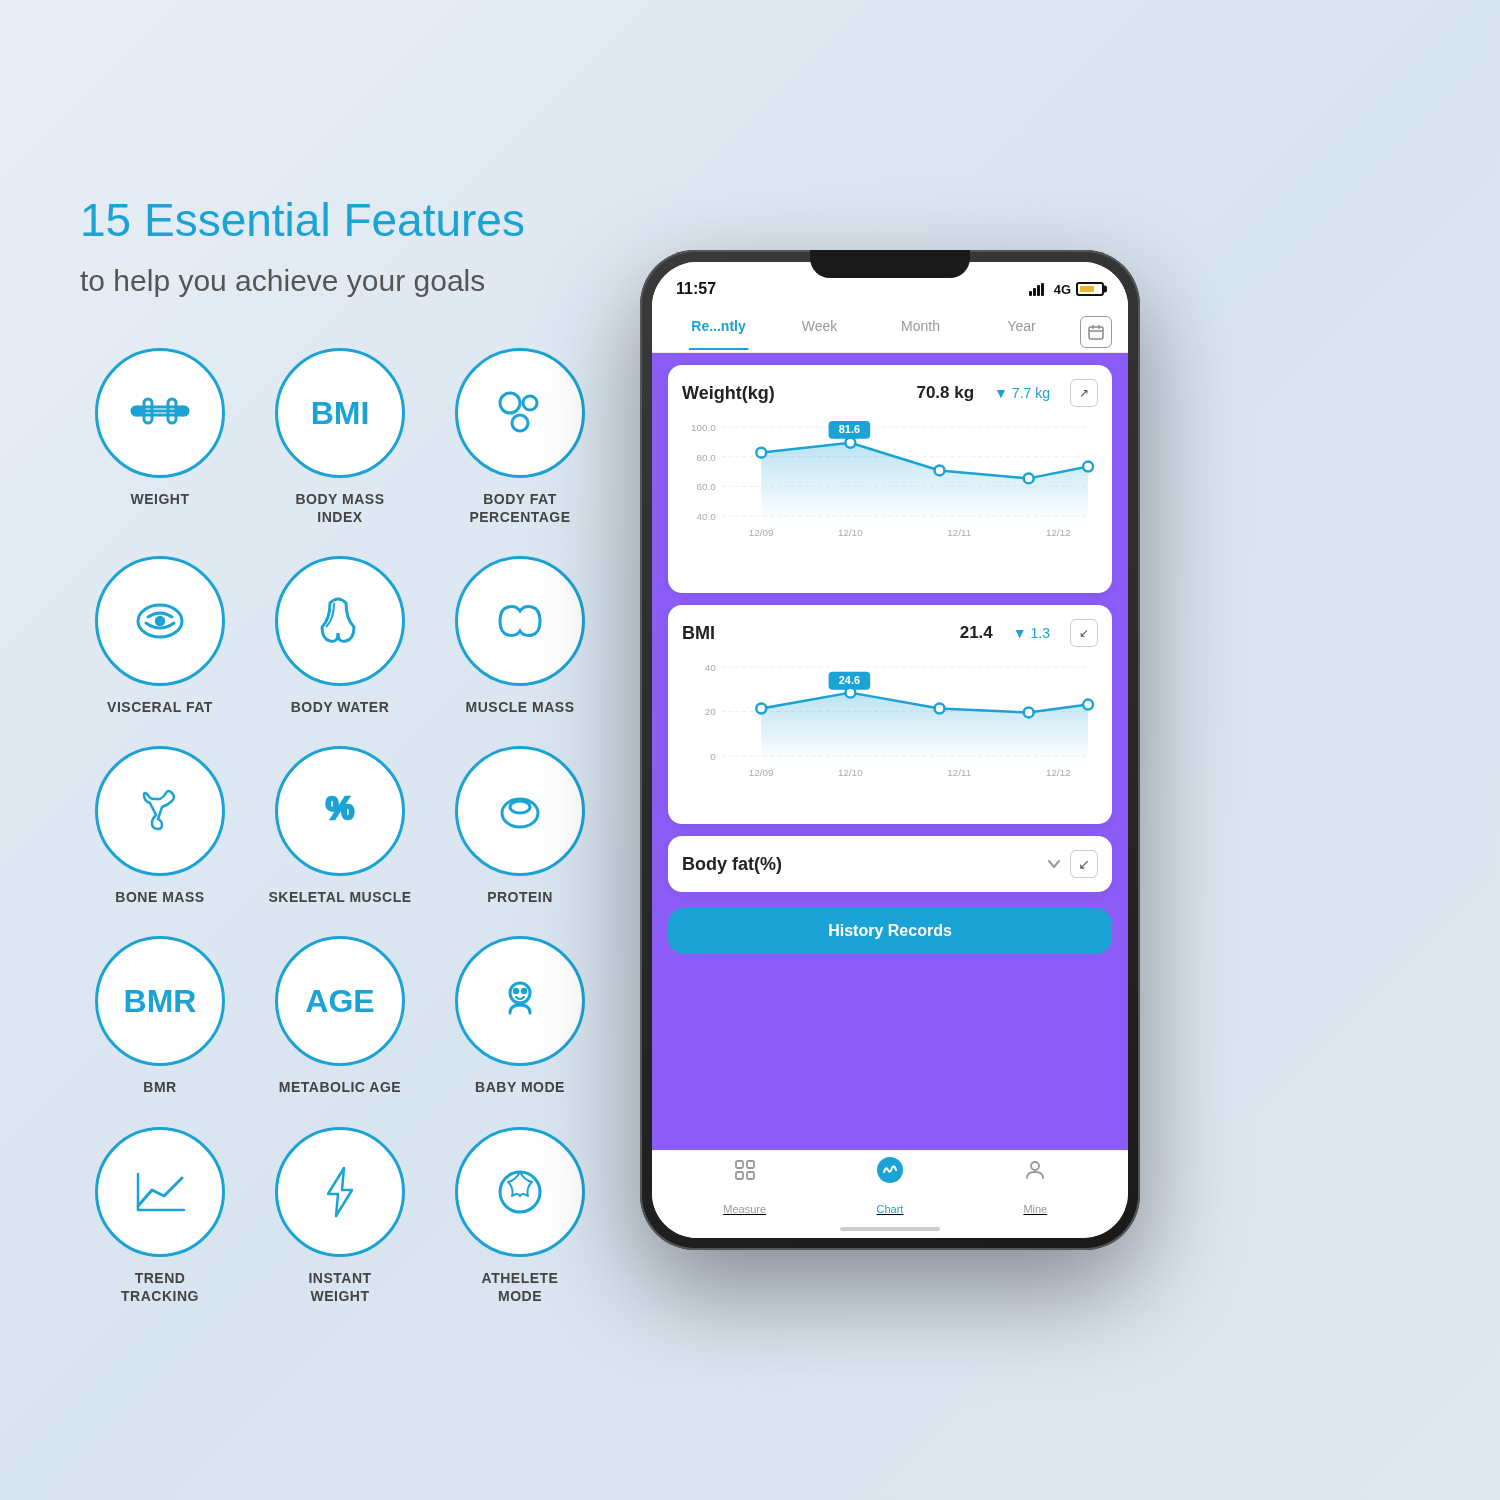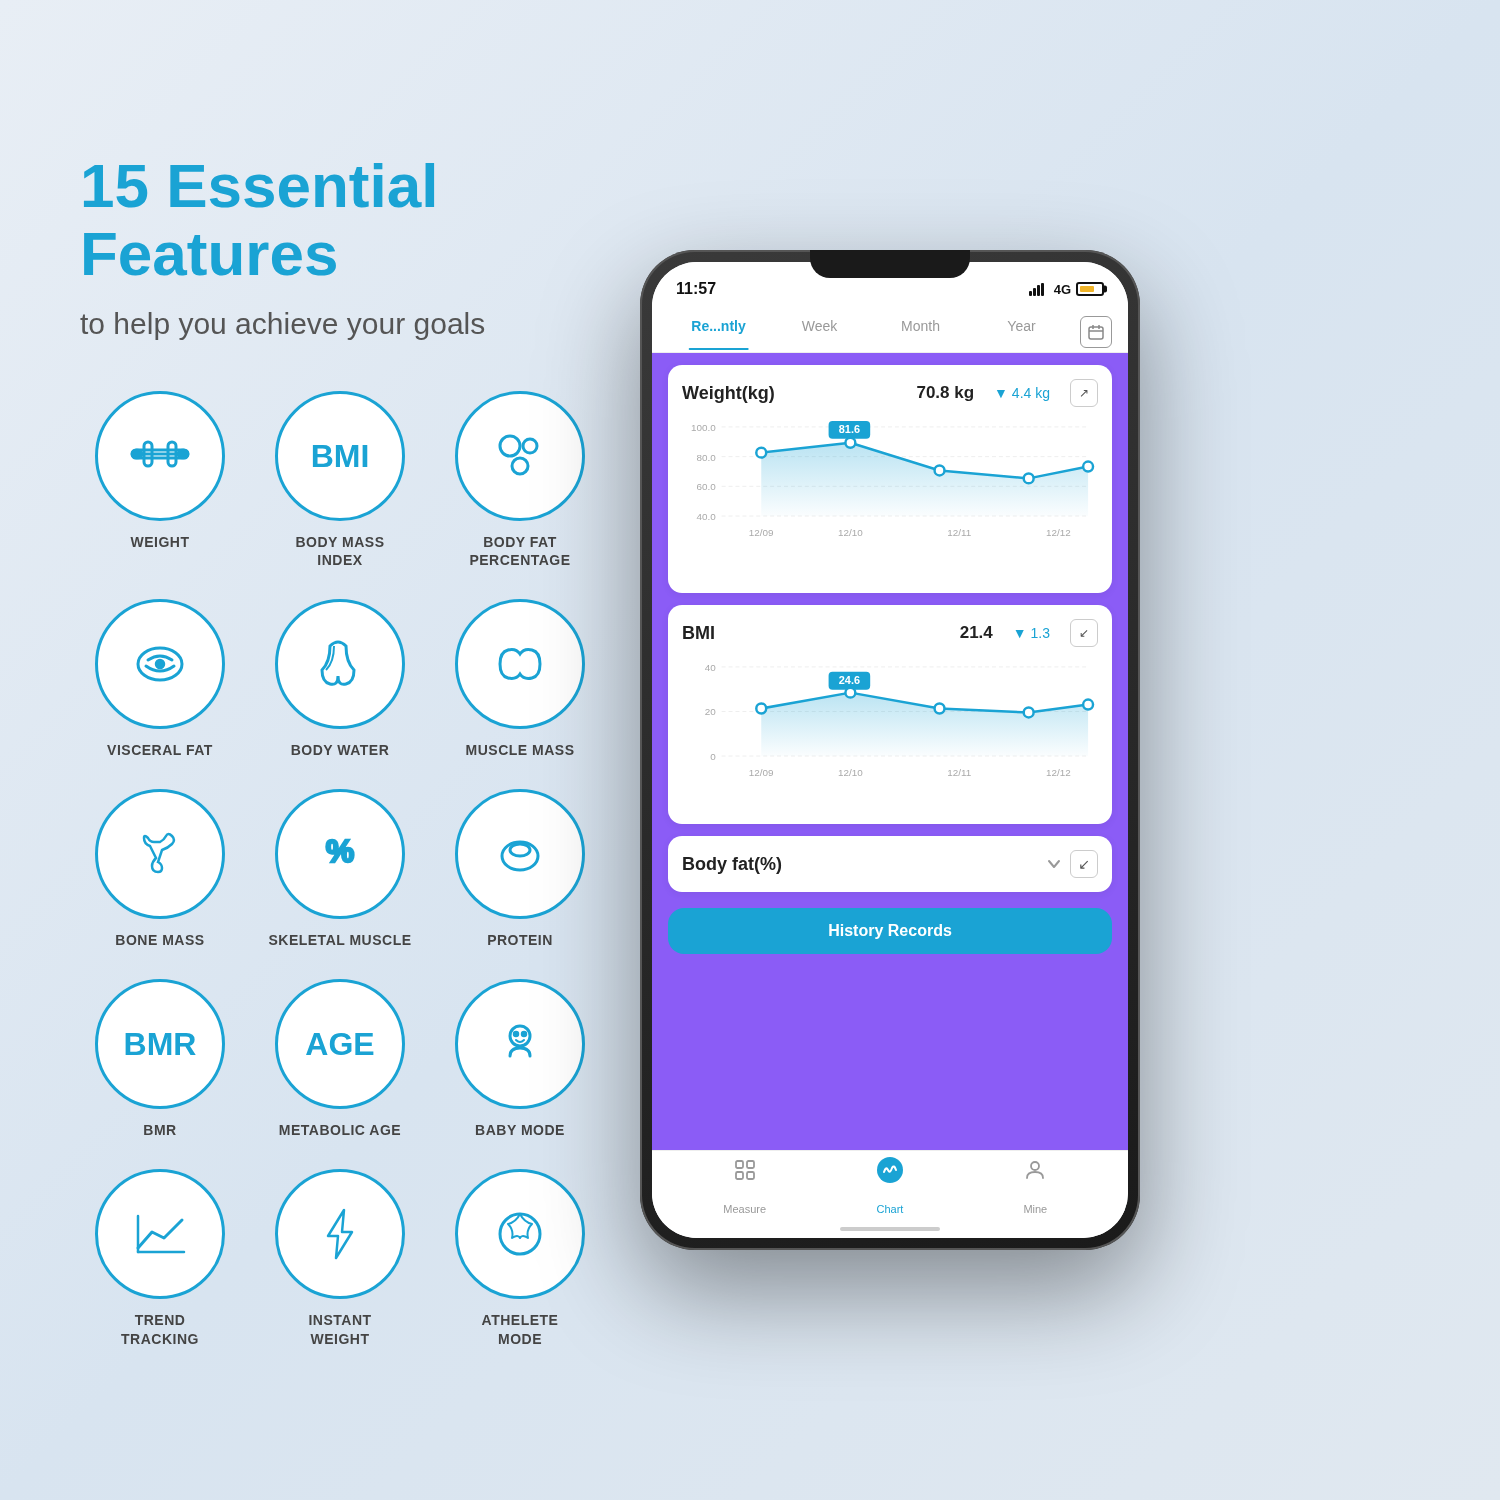--- a/index.html
+++ b/index.html
@@ -14,22 +14,22 @@
       justify-content: space-between;
       padding: 60px 80px;
     }
 
     
     .left-panel {
       width: 560px;
       flex-shrink: 0;
     }
     .main-title {
-      font-size: 62px;
-      font-weight: 700;
+      font-size: 46px;
+      font-weight: 400;
       color: #1aa3d4;
       line-height: 1.1;
       margin-bottom: 18px;
     }
     .subtitle {
       font-size: 30px;
       color: #555;
       font-weight: 400;
       margin-bottom: 50px;
     }
@@ -270,20 +270,21 @@
       align-items: center;
       height: 70px;
       padding: 0 20px;
     }
     .nav-item {
       flex: 1;
       display: flex;
       flex-direction: column;
       align-items: center;
       gap: 20px;
+      text-decoration: underline;
     }
     .nav-icon {
       width: 26px;
       height: 26px;
       display: flex;
       align-items: center;
       justify-content: center;
     }
     .nav-label {
       font-size: 11px;
@@ -544,21 +545,21 @@
         </div>
       </div>
 
       <div class="app-scroll">
 
         <div class="chart-card">
           <div class="chart-header">
             <span class="chart-title">Weight(kg)</span>
             <div class="chart-value">
               <span class="chart-val-main">70.8 kg</span>
-              <span class="chart-val-diff">▼ <span>4.4 kg</span></span>
+              <span class="chart-val-diff">▼ <span>7.7 kg</span></span>
               <div class="expand-btn">↗</div>
             </div>
           </div>
           <div class="chart-svg-wrap">
             <svg viewBox="0 0 420 160" width="100%">
 
               <line x1="40" y1="10" x2="410" y2="10" stroke="#eee" stroke-width="1" stroke-dasharray="4,3"></line>
               <line x1="40" y1="40" x2="410" y2="40" stroke="#eee" stroke-width="1" stroke-dasharray="4,3"></line>
               <line x1="40" y1="70" x2="410" y2="70" stroke="#eee" stroke-width="1" stroke-dasharray="4,3"></line>
               <line x1="40" y1="100" x2="410" y2="100" stroke="#eee" stroke-width="1" stroke-dasharray="4,3"></line>

